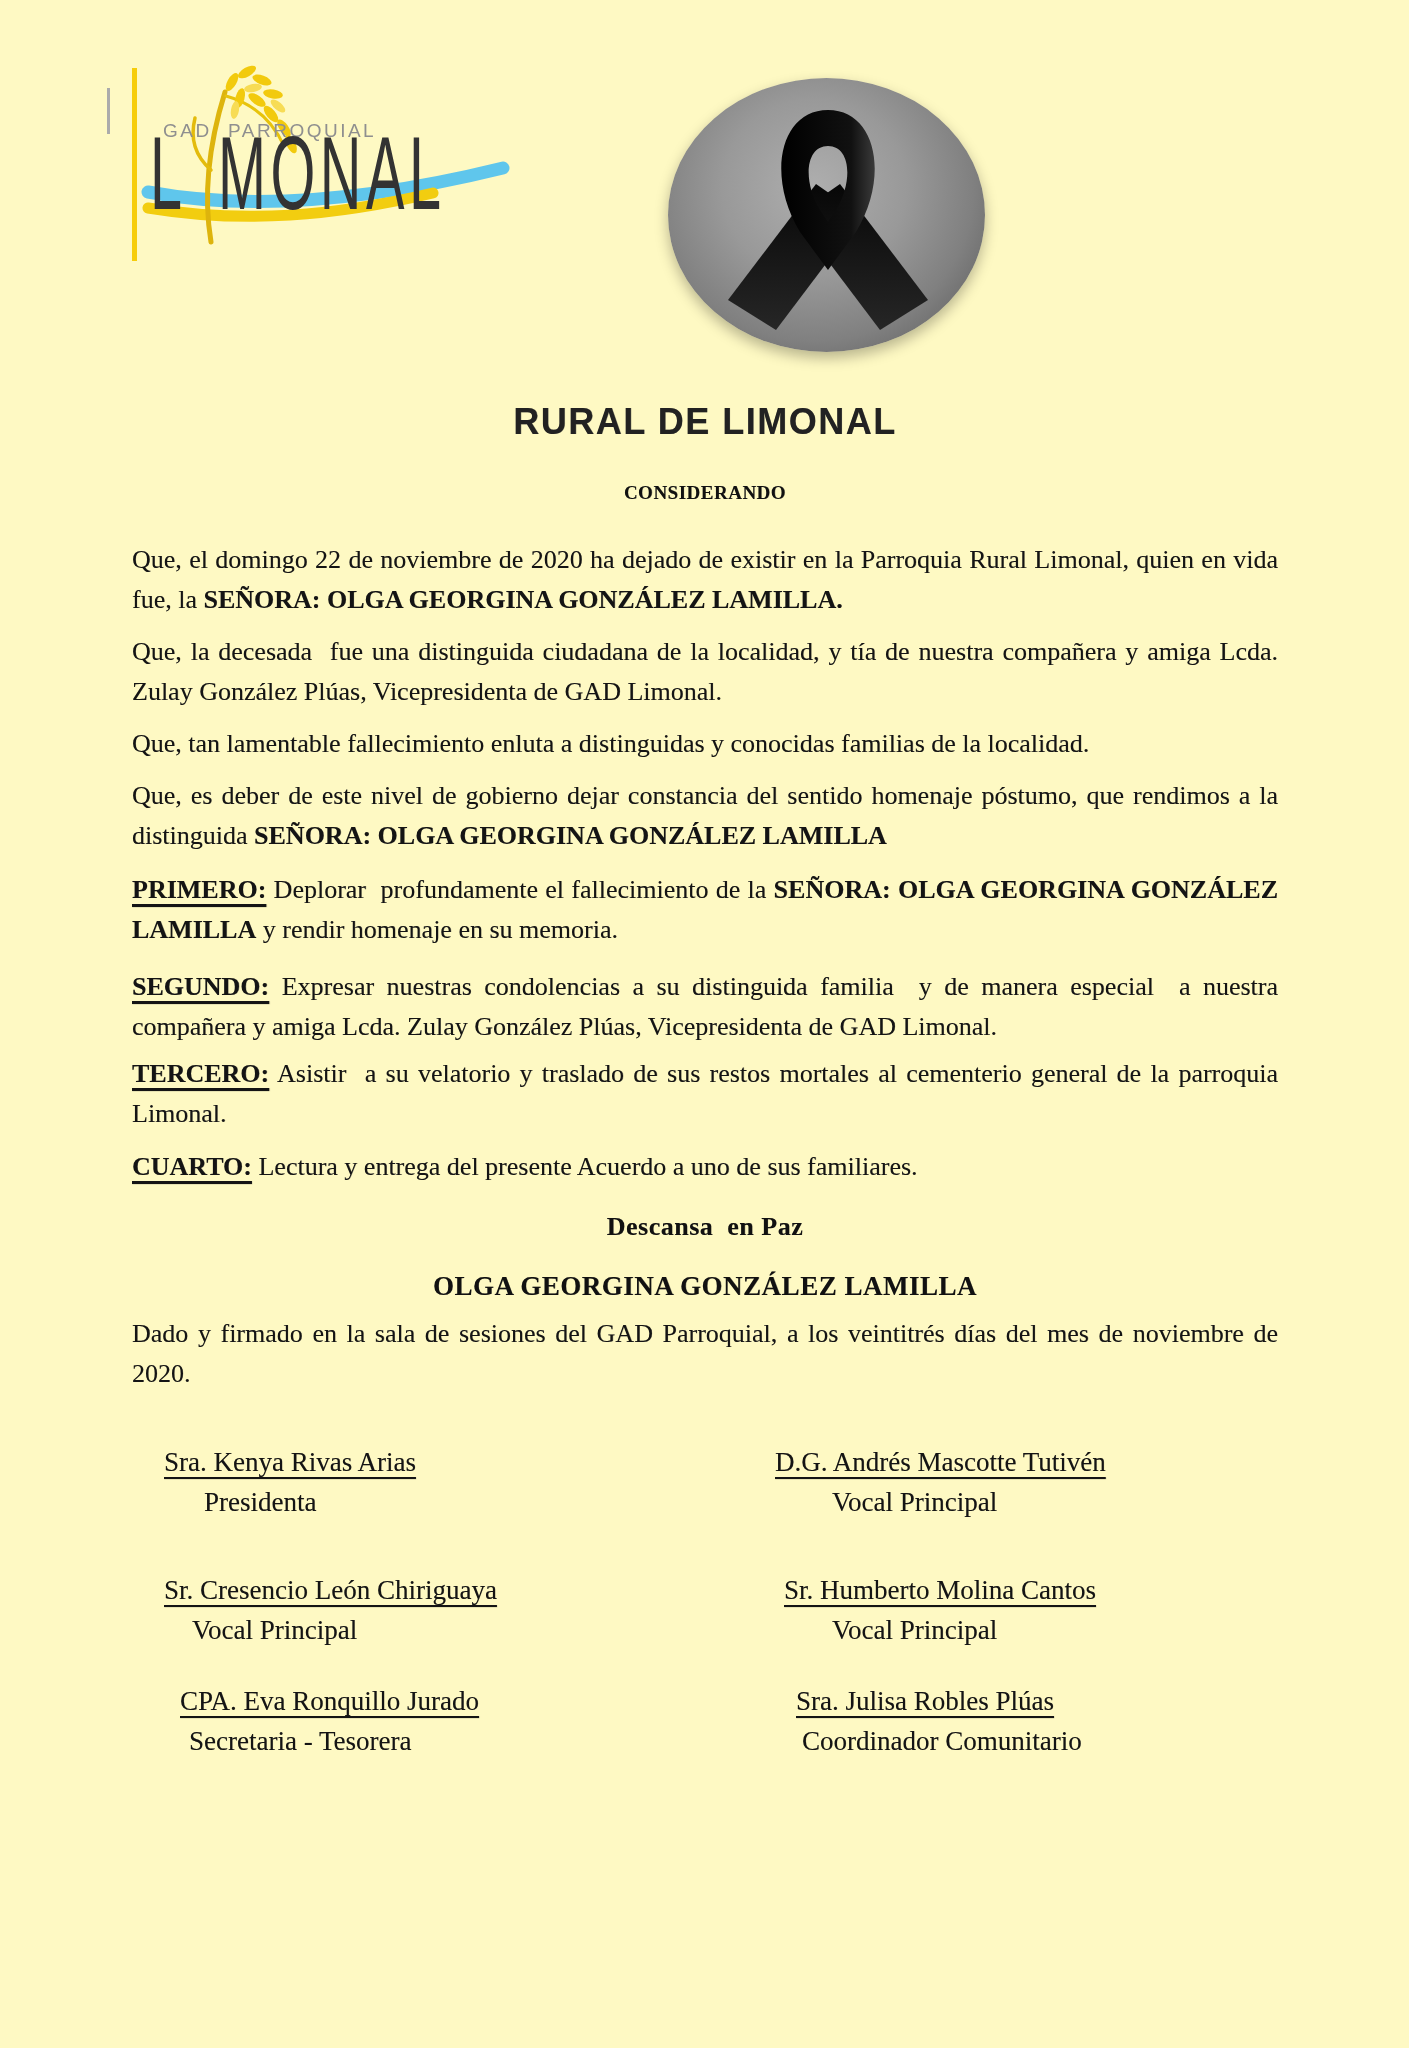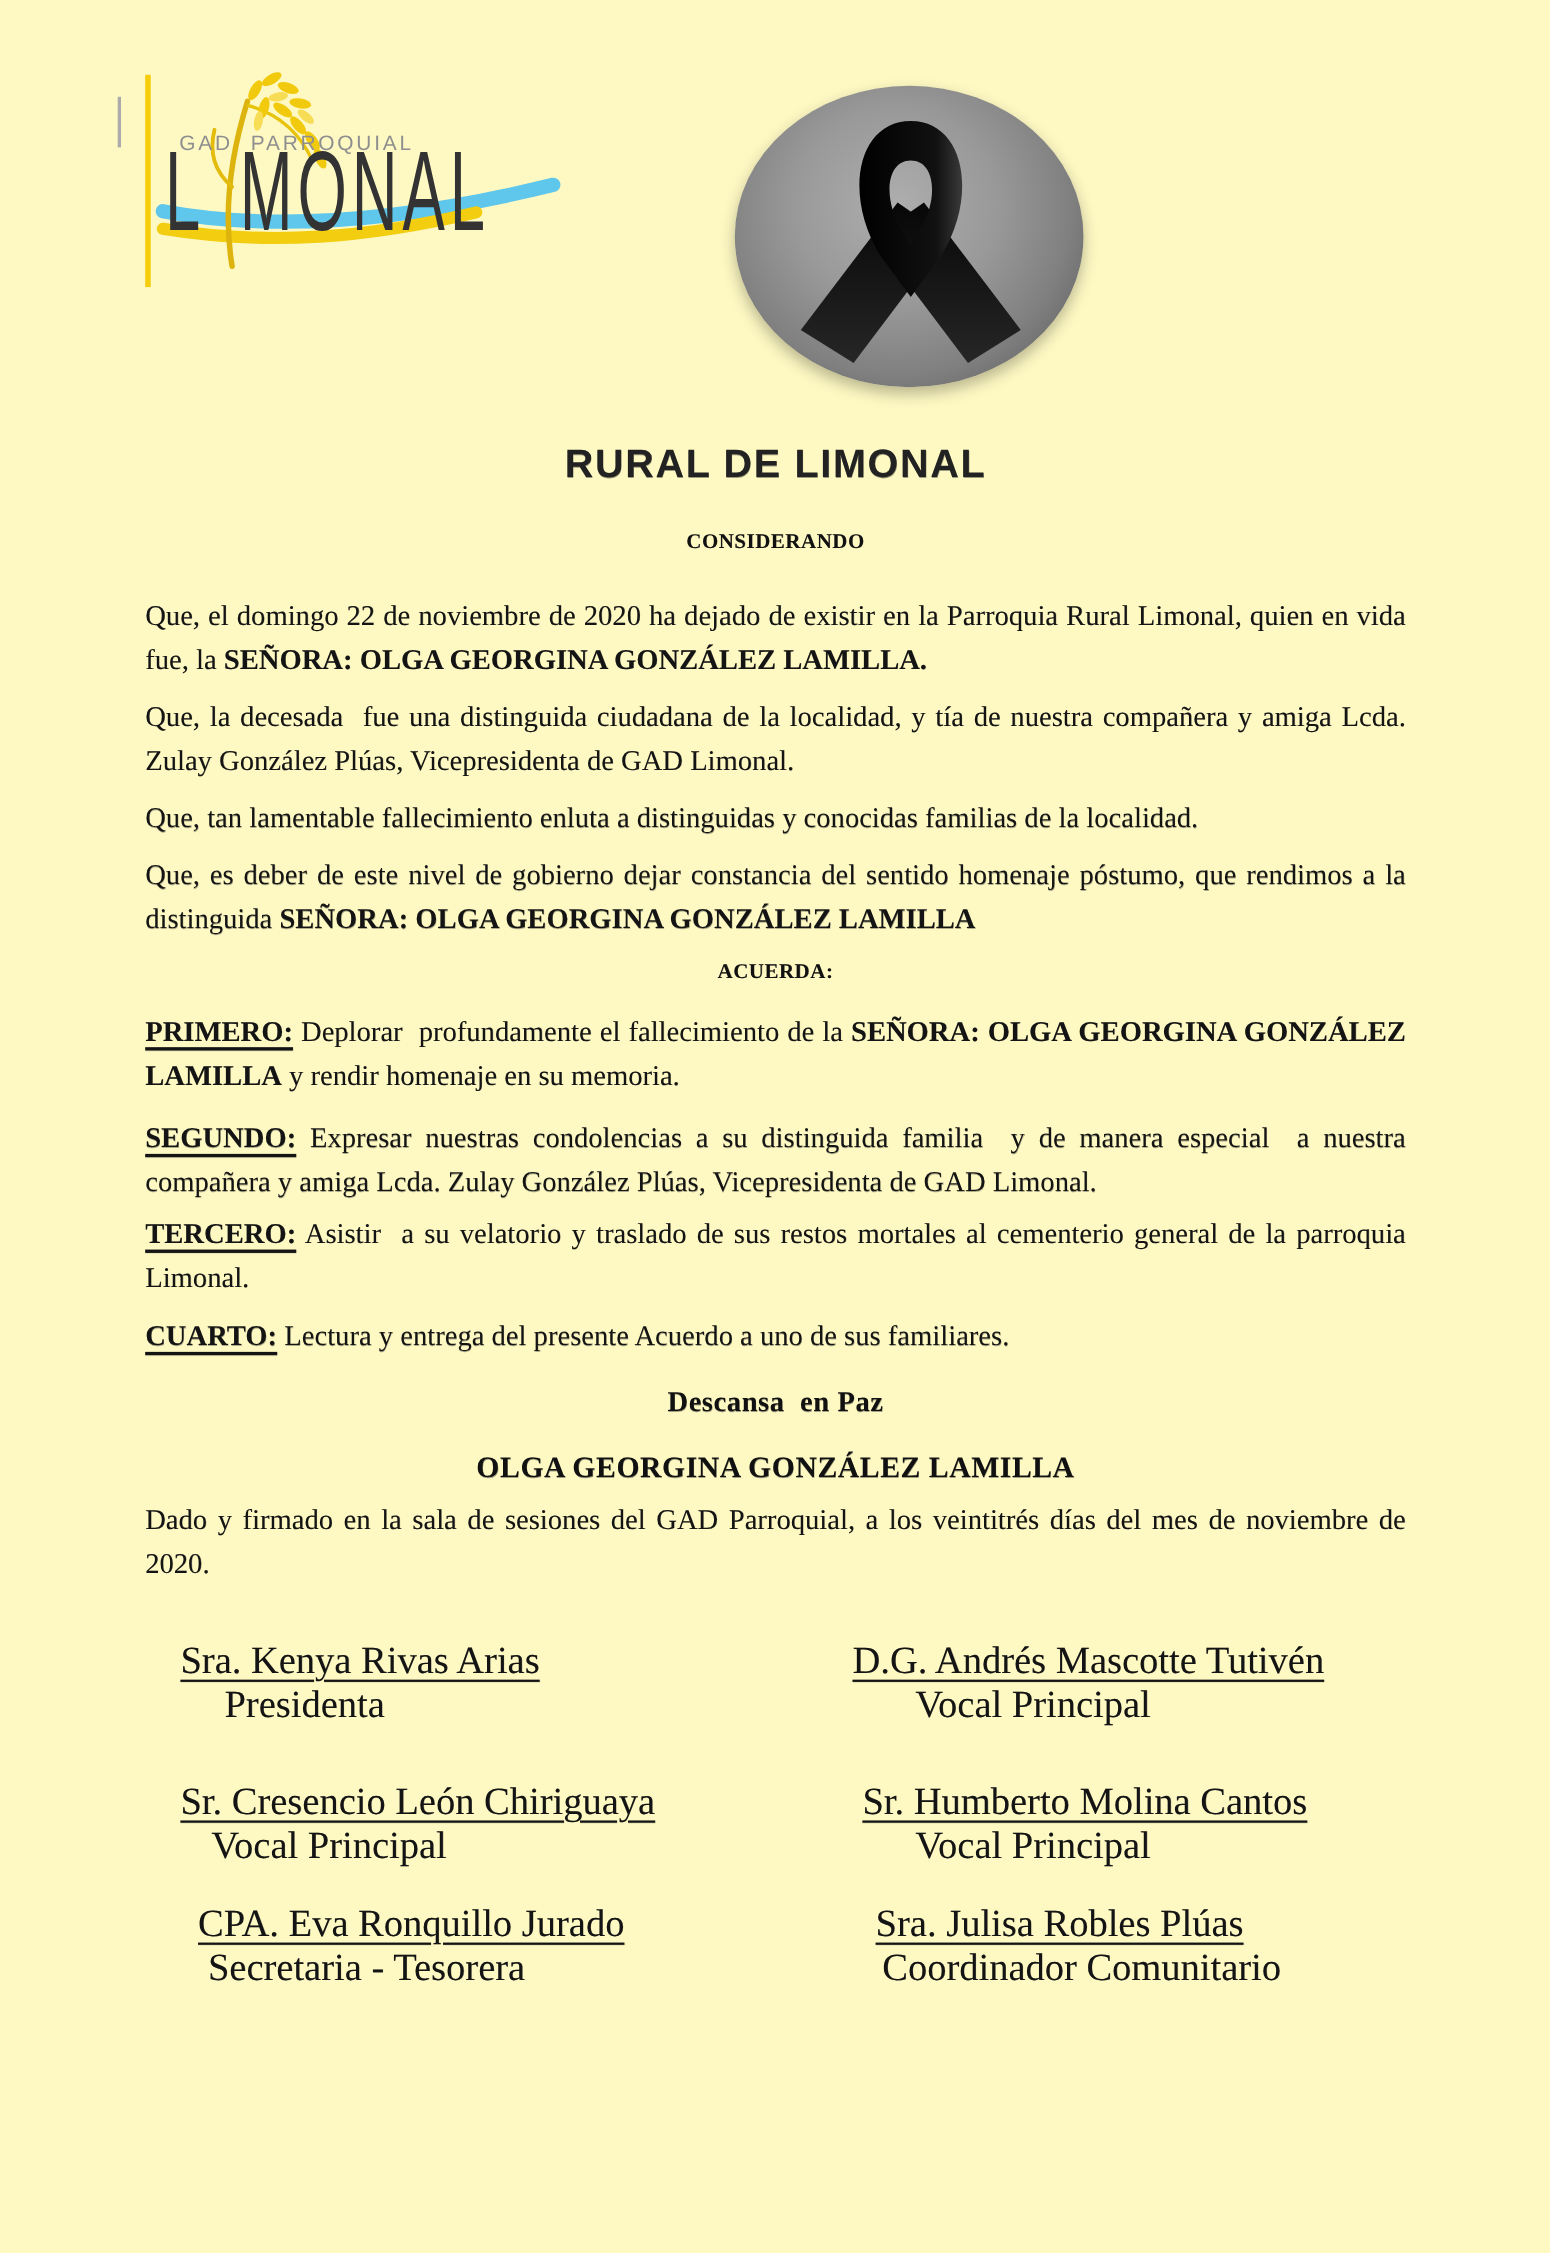--- a/index.html
+++ b/index.html
@@ -59,21 +59,21 @@
     font-size:26px;line-height:40px;text-align:justify;margin:12px 0 0 0;
     text-shadow:0.3px 0.3px 0.4px rgba(30,30,30,0.35);
   }
   .p-first{margin-top:27px;}
   .mt14{margin-top:14px;} .mt17{margin-top:17px;} .mt7{margin-top:7px;} .mt13{margin-top:13px;} .mt8{margin-top:8px;}
   .b{font-weight:bold;}
   .u{text-decoration:underline;text-decoration-thickness:2.5px;text-underline-offset:6px;}
   .descansa{margin-top:20px;font-size:26px;}
   .name-heading{margin-top:19px;font-size:27px;}
   
-  .signatures{margin-top:48px;font-size:35px;line-height:40px;}
+  .signatures{margin-top:48px;font-size:27px;line-height:40px;}
   .sig-row{display:flex;}
   .sig-row-2{margin-top:48px;}
   .sig-row-3{margin-top:31px;}
   .sig-cell{width:573px;}
   .sig-name{
     text-decoration:underline;text-decoration-thickness:2px;text-underline-offset:6px;
     text-shadow:0.3px 0.3px 0.4px rgba(30,30,30,0.35);
   }
   .sig-role{text-shadow:0.3px 0.3px 0.4px rgba(30,30,30,0.35);}
 </style>
@@ -147,21 +147,20 @@
       <div>RURAL DE LIMONAL</div>
     </div>
 
     <div class="h-center h-considerando">CONSIDERANDO</div>
 
     <p class="body-p p-first"><span>Que, el domingo 22 de noviembre de 2020 ha dejado de existir en la Parroquia Rural Limonal, quien en vida fue, la </span><span class="b">SEÑORA: OLGA GEORGINA GONZÁLEZ LAMILLA.</span></p>
     <p class="body-p"><span>Que, la decesada &nbsp;fue una distinguida ciudadana de la localidad, y tía de nuestra compañera y amiga Lcda. Zulay González Plúas, Vicepresidenta de GAD Limonal.</span></p>
     <p class="body-p"><span>Que, tan lamentable fallecimiento enluta a distinguidas y conocidas familias de la localidad.</span></p>
     <p class="body-p"><span>Que, es deber de este nivel de gobierno dejar constancia del sentido homenaje póstumo, que rendimos a la distinguida </span><span class="b">SEÑORA: OLGA GEORGINA GONZÁLEZ LAMILLA</span></p>
 
-    <div class="h-center h-acuerda">ACUERDA:</div>
 
     <p class="body-p mt14"><span class="b u">PRIMERO:</span><span> Deplorar &nbsp;profundamente el fallecimiento de la </span><span class="b">SEÑORA: OLGA GEORGINA GONZÁLEZ LAMILLA</span><span> y rendir homenaje en su memoria.</span></p>
     <p class="body-p mt17"><span class="b u">SEGUNDO:</span><span> Expresar nuestras condolencias a su distinguida familia &nbsp;y de manera especial &nbsp;a nuestra compañera y amiga Lcda. Zulay González Plúas, Vicepresidenta de GAD Limonal.</span></p>
     <p class="body-p mt7"><span class="b u">TERCERO:</span><span> Asistir &nbsp;a su velatorio y traslado de sus restos mortales al cementerio general de la parroquia Limonal.</span></p>
     <p class="body-p mt13"><span class="b u">CUARTO:</span><span> Lectura y entrega del presente Acuerdo a uno de sus familiares.</span></p>
 
     <div class="h-center descansa">Descansa &nbsp;en Paz</div>
     <div class="h-center name-heading">OLGA GEORGINA GONZÁLEZ LAMILLA</div>
 
     <p class="body-p mt8">Dado y firmado en la sala de sesiones del GAD Parroquial, a los veintitrés días del mes de noviembre de 2020.</p>

